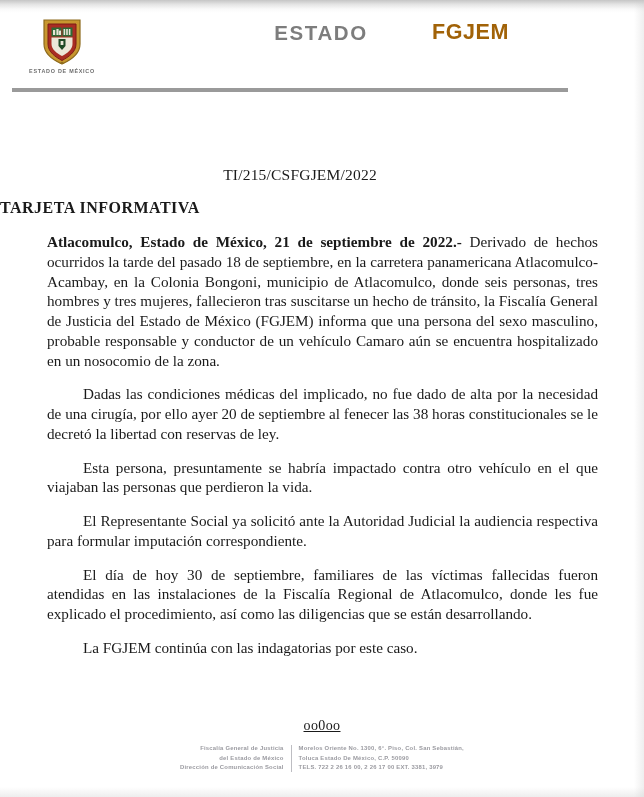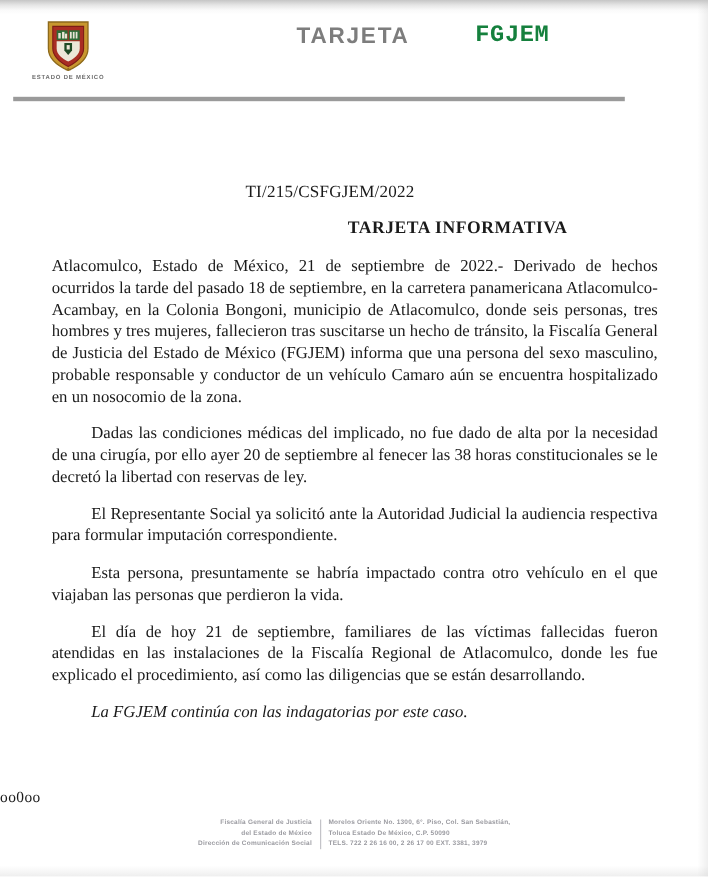--- a/index.html
+++ b/index.html
@@ -89,25 +89,25 @@
     font-weight: bold;
     font-size: 20.5px;
     line-height: 1.25;
     letter-spacing: 1.6px;
     color: #7d7d7d;
   }
   .header-acronym {
     position: absolute;
     left: 432px;
     top: 6px;
-    font-family: Liberation Mono, monospace;
+    font-family: Liberation Sans, sans-serif;
     font-weight: bold;
     font-size: 21.5px;
     letter-spacing: 0.6px;
-    color: #15803d;
+    color: #a16207;
   }
   .header-rule {
     position: absolute;
     left: 12px;
     top: 88px;
     width: 556px;
     height: 4px;
     background: #9a9a9a;
   }
 
@@ -119,50 +119,52 @@
     width: 600px;
     text-align: center;
     font-size: 15.5px;
     letter-spacing: 0.2px;
   }
   .doc-title {
     position: absolute;
     top: 199px;
     left: 0;
     width: 516px;
-    text-align: right;
+    text-align: left;
     font-size: 16px;
     font-weight: bold;
     letter-spacing: 0.5px;
   }
   .content {
     position: absolute;
     top: 232px;
     left: 47px;
     width: 551px;
   }
   .para {
     margin: 0 0 14px 0;
     font-size: 15.2px;
     line-height: 1.30;
     text-align: justify;
     text-indent: 36px;
     hyphens: none;
   }
   .para.lead { text-indent: 0; }
-  .para.lead b { font-weight: normal; }
-  .para-last { margin-bottom: 0; font-style: italic; }
+  .para.lead b { font-weight: bold; }
+  .para-last { margin-bottom: 0; }
 
   .oo0oo {
     position: absolute;
     top: 718px;
     left: 0;
     width: 644px;
+    text-align: center;
     font-size: 14px;
     letter-spacing: 0.4px;
+    text-decoration: underline;
   }
 
   
   .footer {
     position: absolute;
     top: 744px;
     left: 0;
     width: 644px;
     display: flex;
     justify-content: center;
@@ -224,43 +226,43 @@
           <path d="M18.5 23 h7 v7 l-3.5 4 l-3.5 -4 Z" fill="#1f4a25"></path>
           <rect x="20.6" y="25" width="2.8" height="4" fill="#ece7d8"></rect>
 
           <path d="M22 45.6 l2.6 2.2 h-5.2 Z" fill="#8d6a1c"></path>
         </svg>
       </span>
       <div class="crest-caption">ESTADO DE MÉXICO</div>
     </div>
 
     <div class="header-title">
-      <div>TARJETA</div>
+      <div>ESTADO</div>
     </div>
 
     <div class="header-acronym">FGJEM</div>
   </div>
 
   <div class="header-rule"></div>
 
   <div class="doc-ref">TI/215/CSFGJEM/2022</div>
 
   <div class="doc-title">TARJETA INFORMATIVA</div>
 
   <div class="content">
 
     <p class="para lead"><b>Atlacomulco, Estado de México, 21 de septiembre de 2022.-</b><span> Derivado de hechos ocurridos la tarde del pasado 18 de septiembre, en la carretera panamericana Atlacomulco-Acambay, en la Colonia Bongoni, municipio de Atlacomulco, donde seis personas, tres hombres y tres mujeres, fallecieron tras suscitarse un hecho de tránsito, la Fiscalía General de Justicia del Estado de México (FGJEM) informa que una persona del sexo masculino, probable responsable y conductor de un vehículo Camaro aún se encuentra hospitalizado en un nosocomio de la zona.</span></p>
 
     <p class="para">Dadas las condiciones médicas del implicado, no fue dado de alta por la necesidad de una cirugía, por ello ayer 20 de septiembre al fenecer las 38 horas constitucionales se le decretó la libertad con reservas de ley.</p>
 
+    <p class="para">Esta persona, presuntamente se habría impactado contra otro vehículo en el que viajaban las personas que perdieron la vida.</p>
+
     <p class="para">El Representante Social ya solicitó ante la Autoridad Judicial la audiencia respectiva para formular imputación correspondiente.</p>
 
-    <p class="para">Esta persona, presuntamente se habría impactado contra otro vehículo en el que viajaban las personas que perdieron la vida.</p>
-
-    <p class="para">El día de hoy 21 de septiembre, familiares de las víctimas fallecidas fueron atendidas en las instalaciones de la Fiscalía Regional de Atlacomulco, donde les fue explicado el procedimiento, así como las diligencias que se están desarrollando.</p>
+    <p class="para">El día de hoy 30 de septiembre, familiares de las víctimas fallecidas fueron atendidas en las instalaciones de la Fiscalía Regional de Atlacomulco, donde les fue explicado el procedimiento, así como las diligencias que se están desarrollando.</p>
 
     <p class="para para-last">La FGJEM continúa con las indagatorias por este caso.</p>
   </div>
 
   <div class="oo0oo">oo0oo</div>
 
   <div class="footer">
     <div class="footer-left">
       <div class="footer-line">Fiscalía General de Justicia</div>
       <div class="footer-line">del Estado de México</div>

